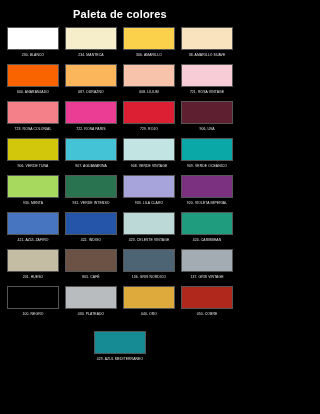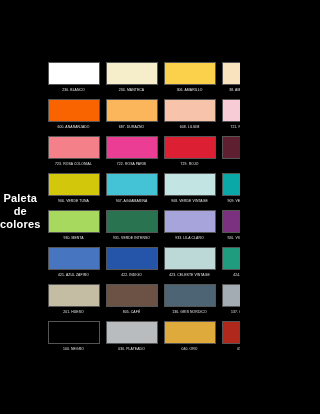--- a/index.html
+++ b/index.html
@@ -14,21 +14,21 @@
     color: #ffffff;
     overflow: hidden;
     position: relative;
   }
   #palette-page {
     width: 240px;
     height: 414px;
     background: #000000;
     box-sizing: border-box;
     display: flex;
-    flex-direction: row;
+    flex-direction: column;
     align-items: center;
   }
   #palette-title {
     font-size: 11px;
     font-weight: bold;
     letter-spacing: 0.2px;
     color: #ffffff;
     margin-top: 8px;
     margin-bottom: 0;
     text-align: center;

